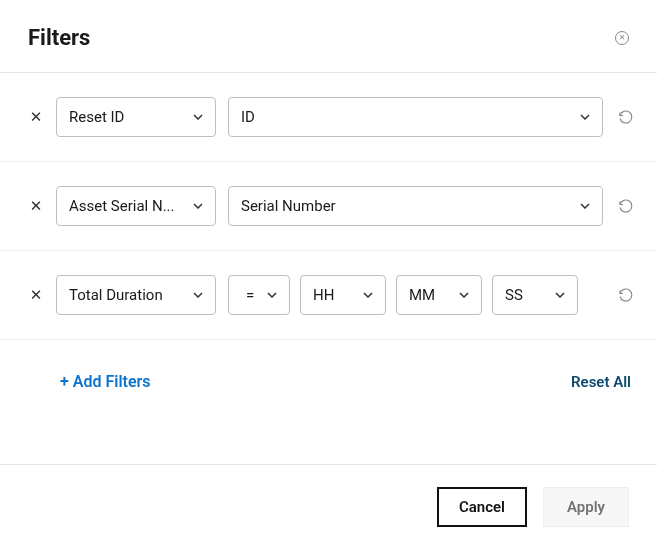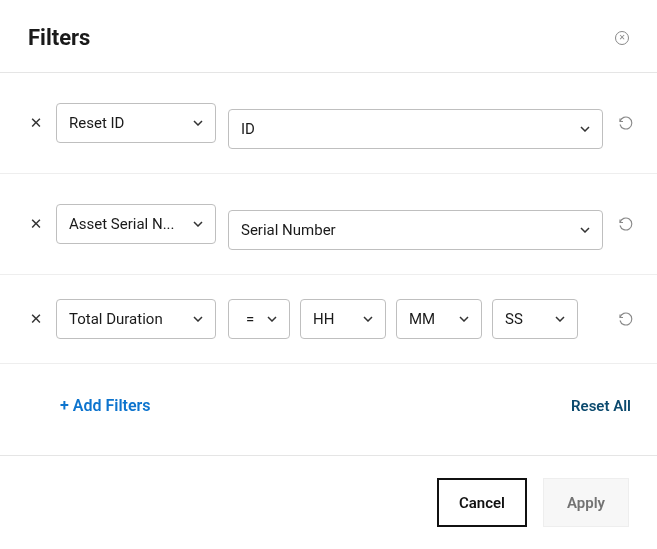--- a/index.html
+++ b/index.html
@@ -88,21 +88,20 @@
       overflow: hidden;
       text-overflow: ellipsis;
       font-size: 15px;
     }
     .field-select {
       width: 160px;
       flex-shrink: 0;
     }
     .value-select {
       flex: 1;
-      margin-top: 12px;
     }
     .op-select {
       width: 62px;
       flex-shrink: 0;
     }
     .op-select .select-label {
       text-align: center;
       flex: 1;
     }
     .time-select {
@@ -160,21 +159,21 @@
       cursor: default;
     }
     .footer {
       border-top: 1px solid #e5e5e5;
       padding: 22px 28px;
       display: flex;
       justify-content: flex-end;
       gap: 16px;
     }
     .btn {
-      height: 49px;
+      height: 40px;
       padding: 12px 20px;
       font-size: 15px;
       font-weight: 600;
       display: flex;
       align-items: center;
       justify-content: center;
       cursor: pointer;
       min-width: 86px;
     }
     .btn-cancel {

